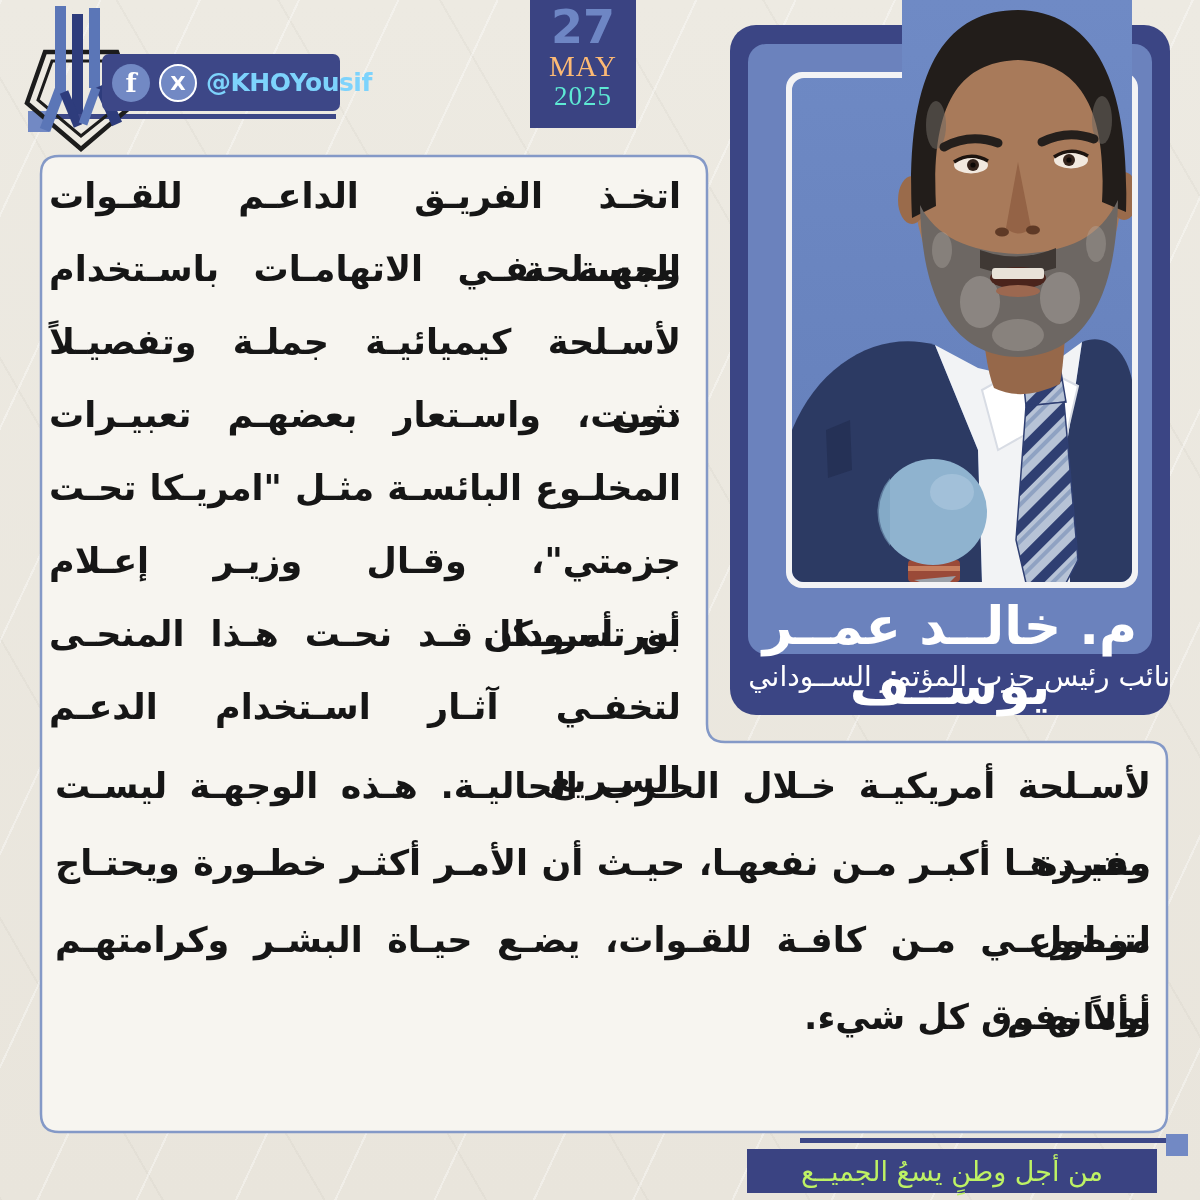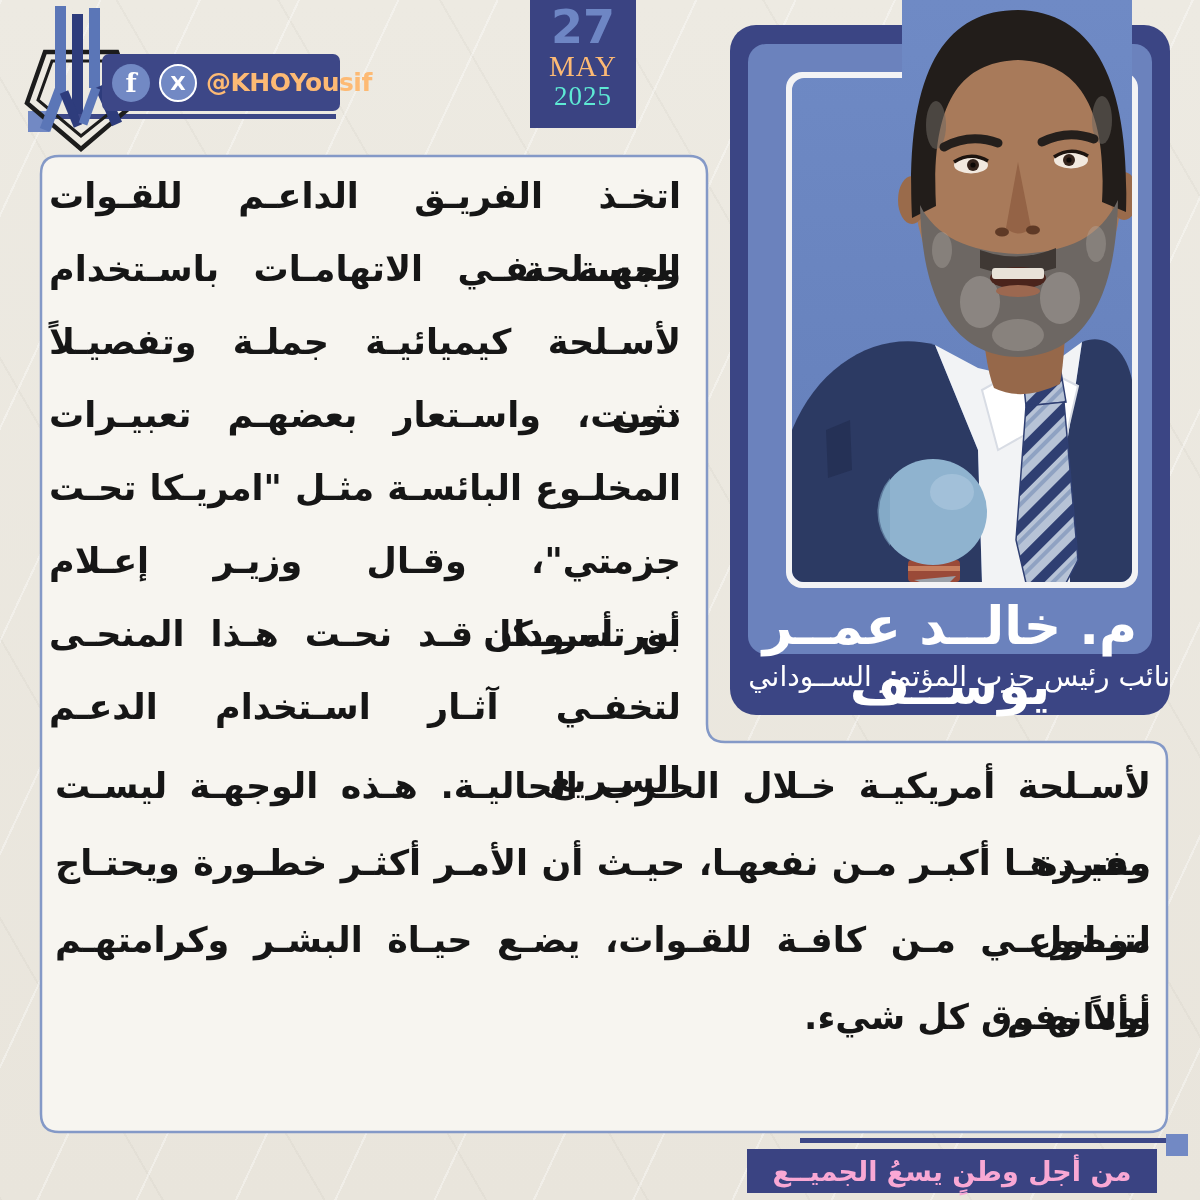--- a/index.html
+++ b/index.html
@@ -19,21 +19,21 @@
     left:102px;top:54px;width:238px;height:57px;background:#3d4787;border-radius:7px;
     display:flex;align-items:center;gap:9px;padding-left:10px;box-sizing:border-box;z-index:5;
   }
   .circ{
     width:38px;height:38px;border-radius:50%;background:#7289c4;color:#fff;
     display:flex;align-items:center;justify-content:center;flex:0 0 auto;
     font-weight:bold;font-family:"DejaVu Sans", sans-serif;
   }
   .circ.fb{font-size:26px;font-family:"DejaVu Serif", serif;}
   .circ.xx{border:2px solid #fff;width:34px;height:34px;font-size:20px;}
-  .handle{color:#fdba74;font-weight:bold;font-size:25px;letter-spacing:-0.5px;}
+  .handle{color:#7dd3fc;font-weight:bold;font-size:25px;letter-spacing:-0.5px;}
 
   .topline{left:48px;top:114px;width:288px;height:5px;background:#3d4787;z-index:4;}
   .topsquare{left:28px;top:111px;width:21px;height:21px;background:#7289c4;z-index:4;}
 
   
   .datebox{
     left:530px;top:0;width:106px;height:128px;background:#3a4382;z-index:5;
     display:flex;flex-direction:column;align-items:center;justify-content:flex-start;
     padding-top:4px;box-sizing:border-box;
   }
@@ -57,21 +57,21 @@
   .pname{left:748px;top:596px;width:404px;text-align:center;color:#fff;font-weight:bold;font-size:52px;z-index:7;direction:rtl;}
   .ptitle{left:730px;top:660px;width:440px;text-align:right;color:#fff;font-size:28px;z-index:7;direction:rtl;}
 
   
   .footline{left:800px;top:1138px;width:368px;height:5px;background:#3d4787;z-index:4;}
   .footsquare{left:1166px;top:1134px;width:22px;height:22px;background:#7289c4;z-index:4;}
   .banner{
     left:747px;top:1149px;width:410px;height:44px;background:#3a4382;z-index:5;
     display:flex;align-items:center;justify-content:center;
   }
-  .banner span{color:#f9a8d4;font-weight:bold;font-size:27px;direction:rtl;}
+  .banner span{color:#bef264;font-weight:normal;font-size:27px;direction:rtl;}
 </style>
 </head>
 <body>
 
 <div class="page">
 
   <svg class="abs" style="left:14px;top:6px;z-index:5;" width="135" height="150" viewBox="0 0 135 150">
     <path d="M 67 143 L 13 97 L 31 46 L 103 46 L 121 97 Z" fill="none" stroke="#1c1c1c" stroke-width="4.5"></path>
     <path d="M 67 130 L 24 94 L 38 55 L 96 55 L 112 94 Z" fill="none" stroke="#1c1c1c" stroke-width="3"></path>
     <rect x="41" y="0" width="11" height="86" fill="#5b76b7"></rect>

